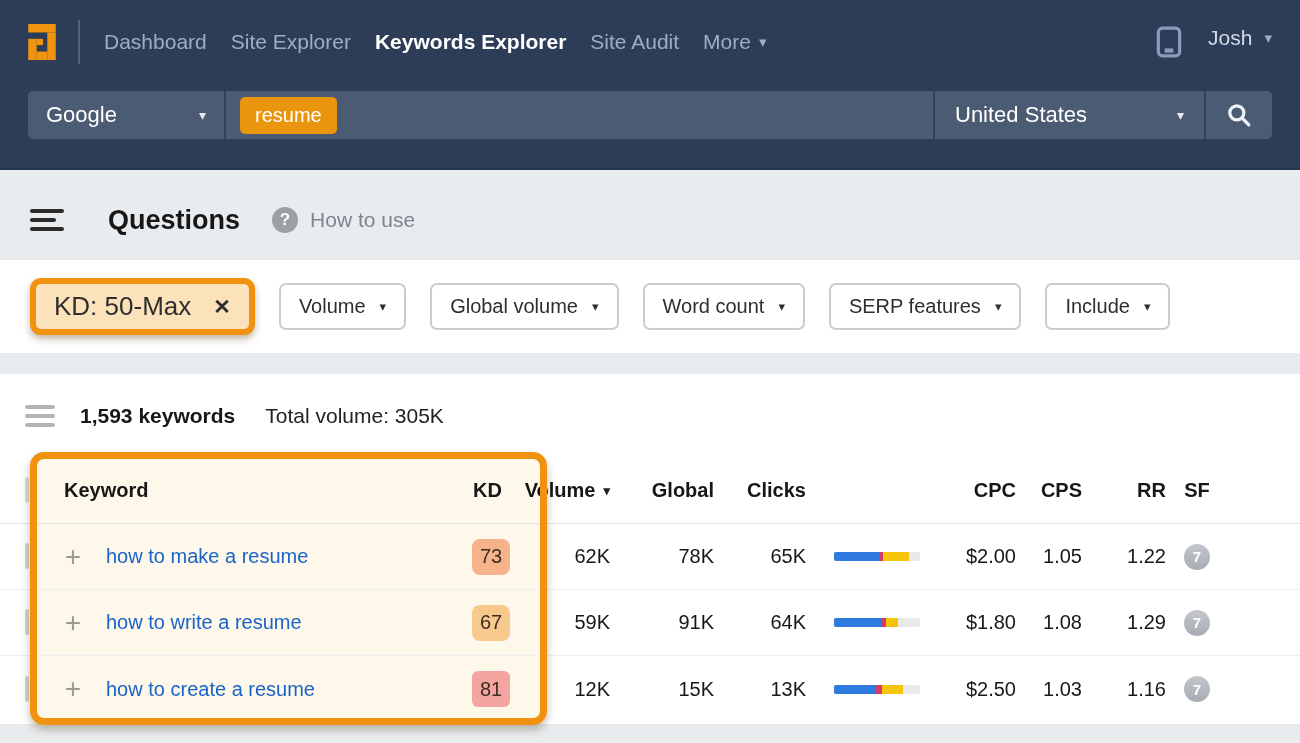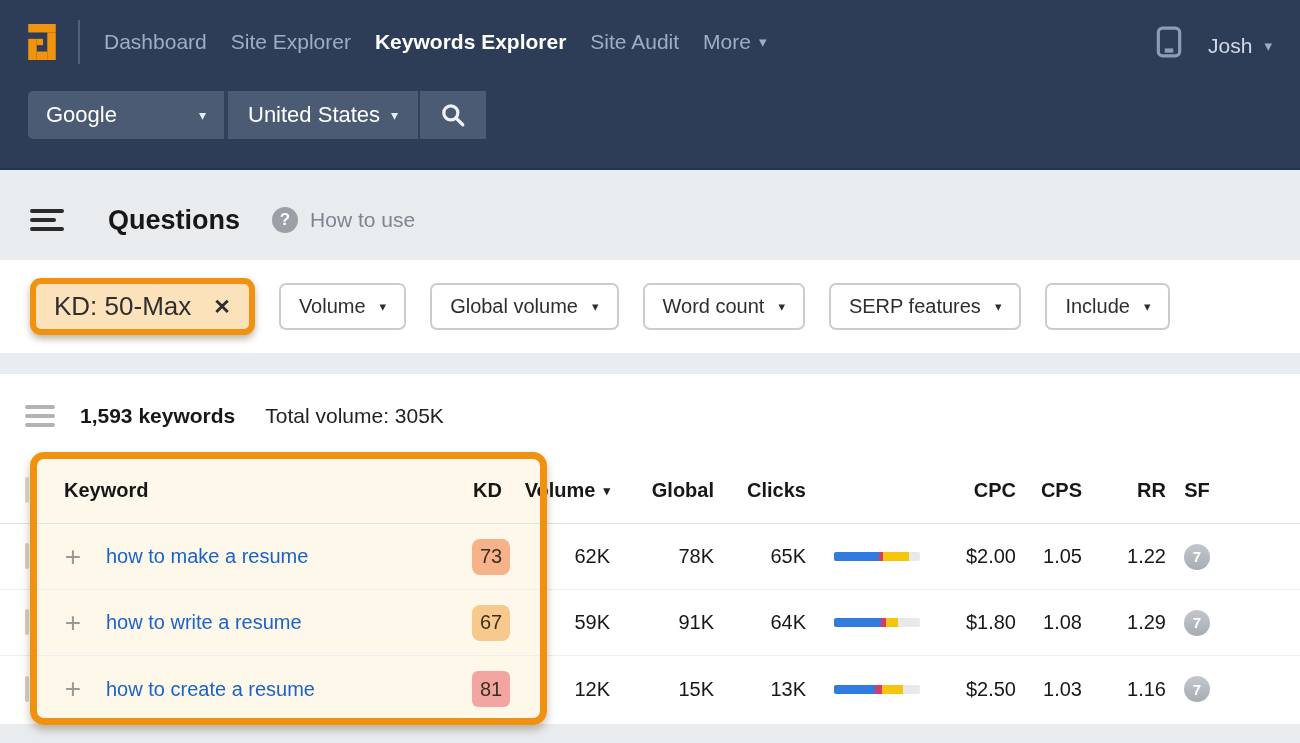--- a/index.html
+++ b/index.html
@@ -8,33 +8,33 @@
   .screen { position:relative; width:1300px; height:743px; background:#e9ecef; overflow:hidden; }
 
   
   .topnav { height:84px; background:#2d3d58; display:flex; align-items:center; padding:0 28px; }
   .brand { display:flex; align-items:center; }
   .nav-divider { width:2px; height:44px; background:#51617c; margin:0 24px 0 22px; }
   .nav-items { display:flex; align-items:center; gap:24px; }
   .nav-item { color:#9fadc4; font-size:21px; cursor:pointer; display:flex; align-items:center; gap:8px; }
   .nav-item.active { color:#ffffff; font-weight:600; }
   .caret { font-size:15px; color:#9fadc4; }
-  .topnav-right { margin-left:auto; display:flex; align-items:flex-end; gap:26px; }
+  .topnav-right { margin-left:auto; display:flex; align-items:flex-start; gap:26px; }
   .user { color:#d3dae6; font-size:21px; display:flex; align-items:center; gap:12px; }
 
   
   .searchrow { background:#2d3d58; padding:7px 28px 29px; border-bottom:2px solid #24334e; }
   .searchbar { display:flex; height:48px; border-radius:5px; overflow:hidden; }
   .seg { background:#4c5b74; display:flex; align-items:center; }
   .engine-select { width:198px; padding:0 18px; justify-content:space-between; border-right:2px solid #31415d; cursor:pointer; }
   .seg .sel-label { color:#fff; font-size:22px; }
   .seg .caret { color:#e7ecf4; font-size:14px; }
   .query-input { flex:1; padding:0 14px; cursor:text; }
   .tag { background:#e9950e; color:#fff; font-size:20px; padding:7px 15px; border-radius:5px; }
-  .country-select { width:192px; padding:0 20px; justify-content:space-between; border-left:2px solid #31415d; cursor:pointer; }
+  .country-select { width:271px; padding:0 20px; justify-content:space-between; border-left:2px solid #31415d; cursor:pointer; }
   .search-btn { width:68px; justify-content:center; border-left:2px solid #31415d; cursor:pointer; }
 
   
   .section-head { display:flex; align-items:center; padding:28px 30px 0; height:72px; }
   .burger { display:flex; flex-direction:column; gap:5px; cursor:pointer; }
   .burger i { display:block; height:4px; border-radius:2px; background:#2b2b2b; }
   .burger .l1 { width:34px; } .burger .l2 { width:26px; } .burger .l3 { width:34px; }
   .page-title { font-size:27px; font-weight:bold; color:#171717; margin-left:44px; }
   .help { display:flex; align-items:center; gap:12px; margin-left:32px; cursor:pointer; }
   .help-circle { width:26px; height:26px; border-radius:50%; background:#9aa0a6; color:#fff; font-size:17px; font-weight:bold; display:flex; align-items:center; justify-content:center; }
@@ -121,20 +121,23 @@
       </span>
     </div>
   </header>
 
   <div class="searchrow">
     <div class="searchbar">
       <div class="seg engine-select">
         <span class="sel-label">Google</span>
         <span class="caret">▾</span>
       </div>
+      <div class="seg query-input">
+        <span class="tag">resume</span>
+      </div>
       <div class="seg country-select">
         <span class="sel-label">United States</span>
         <span class="caret">▾</span>
       </div>
       <div class="seg search-btn">
         <svg width="26" height="26" viewBox="0 0 24 24">
           <circle cx="10" cy="10" r="6.5" fill="none" stroke="#eef2f8" stroke-width="3"></circle>
           <line x1="15" y1="15" x2="21" y2="21" stroke="#eef2f8" stroke-width="3" stroke-linecap="round"></line>
         </svg>
       </div>

